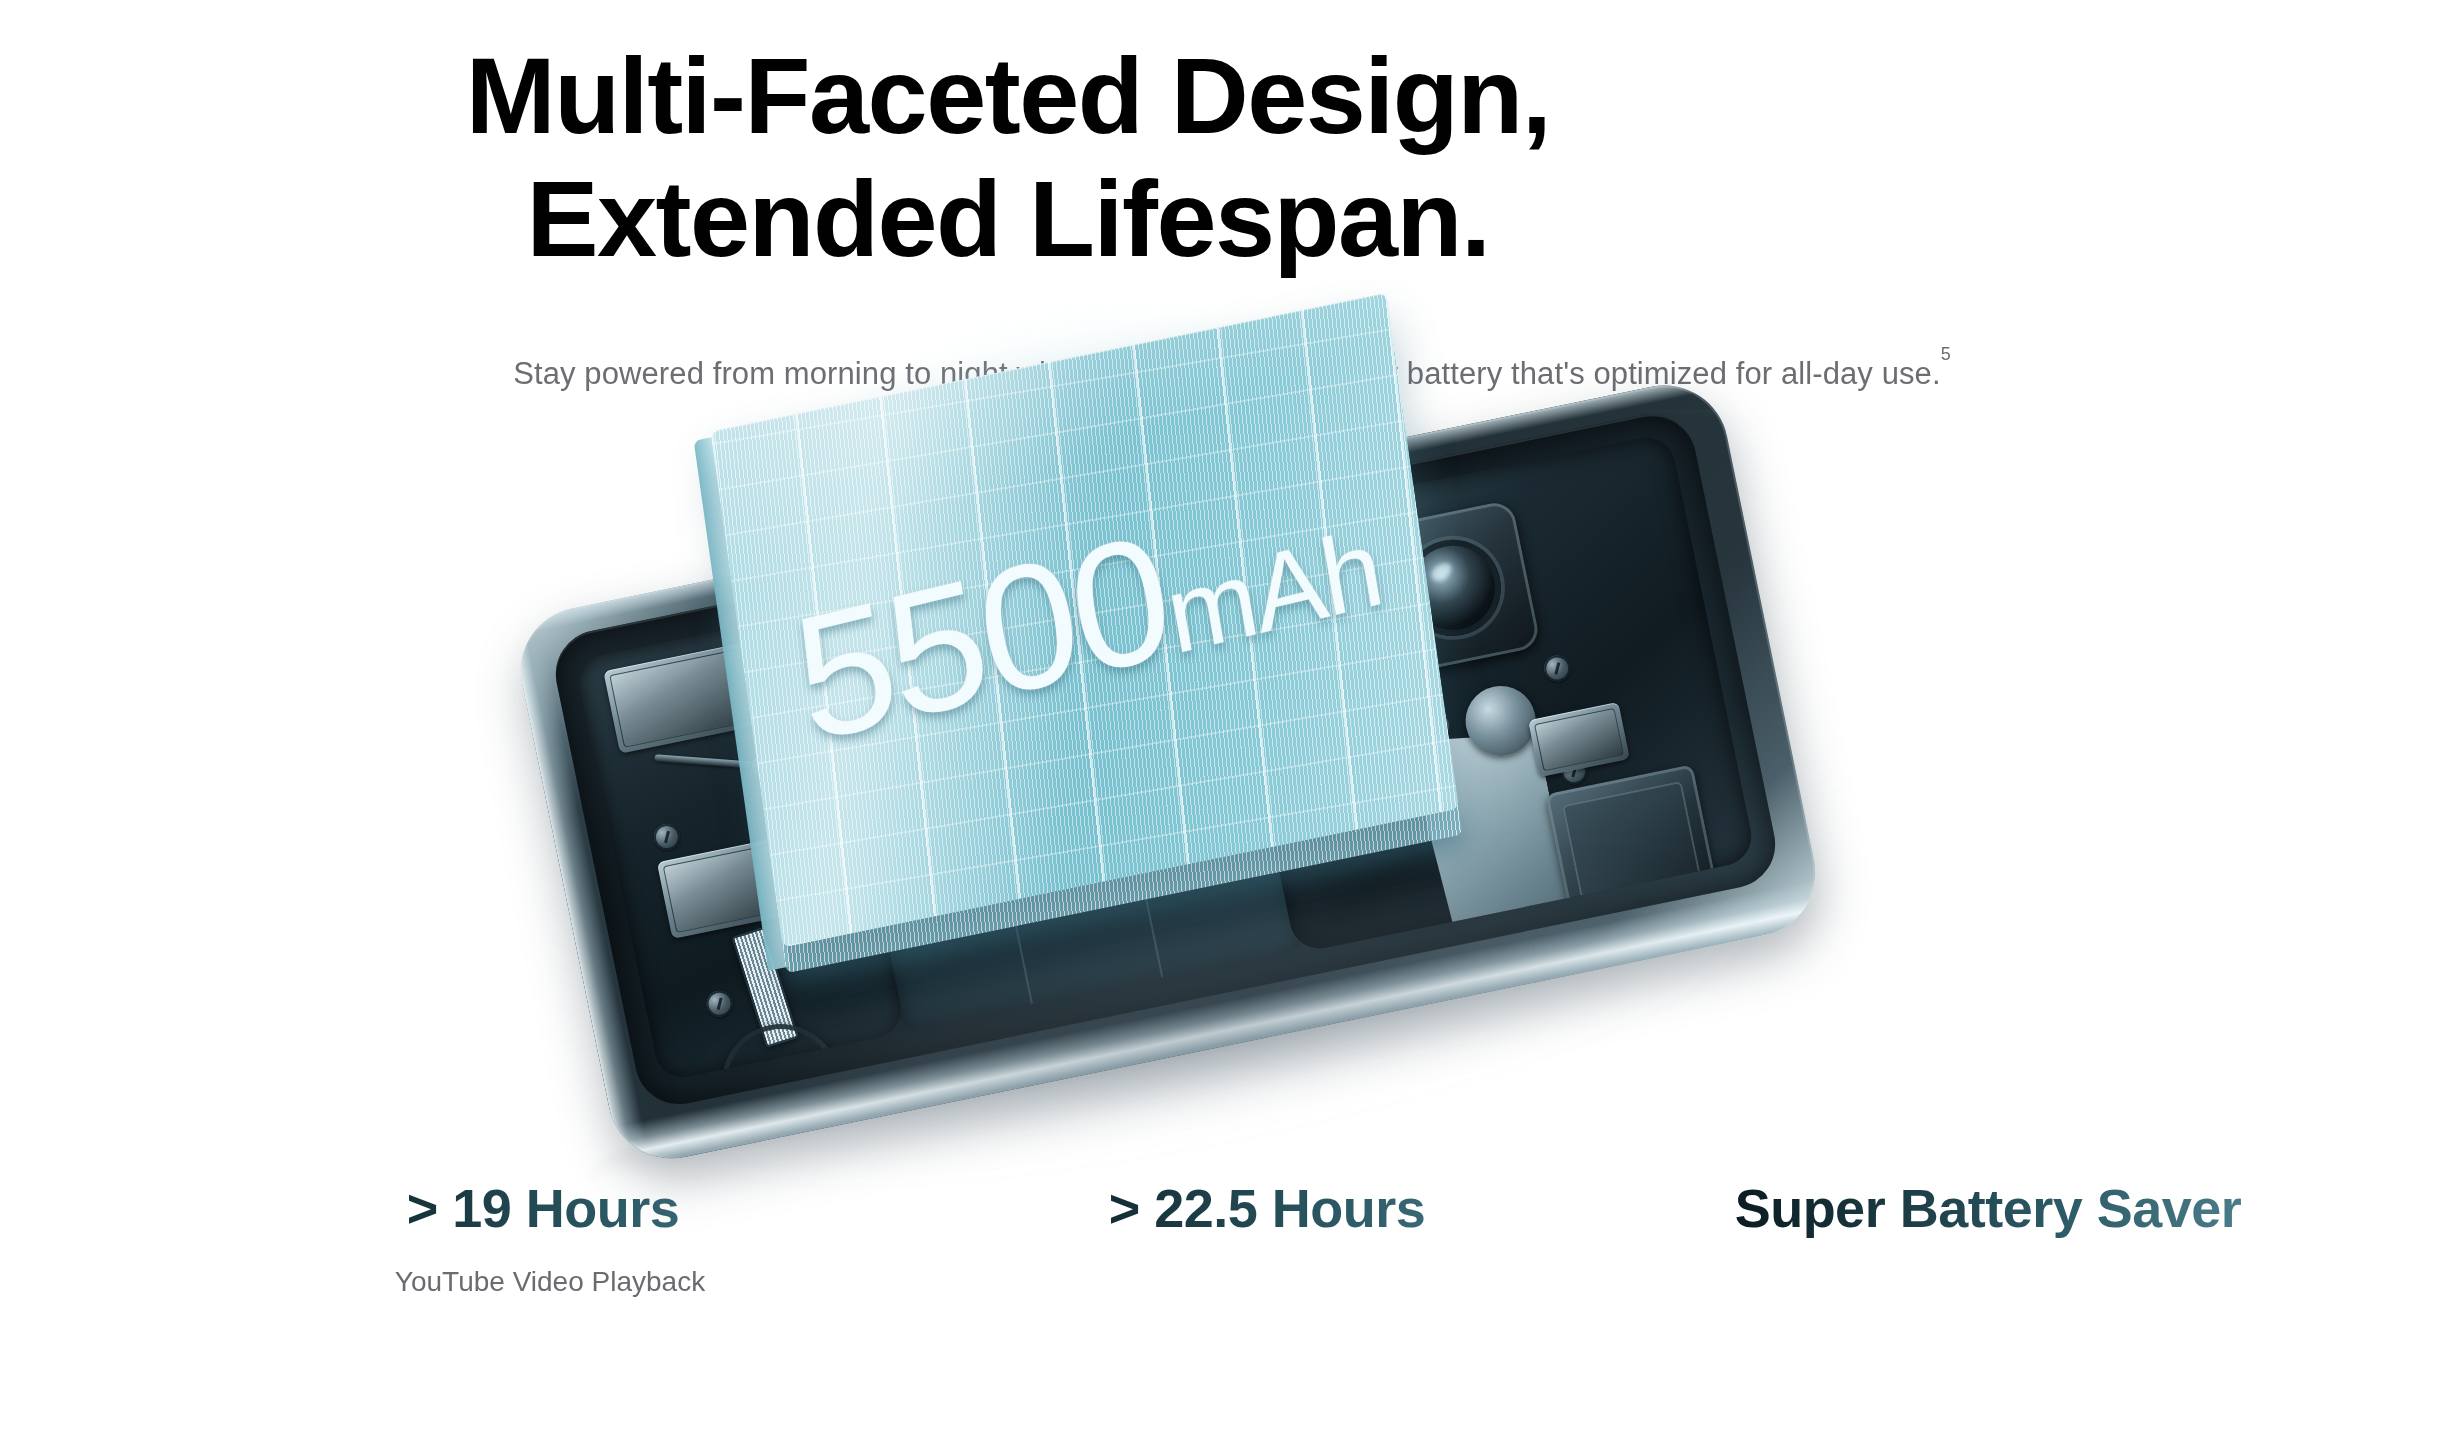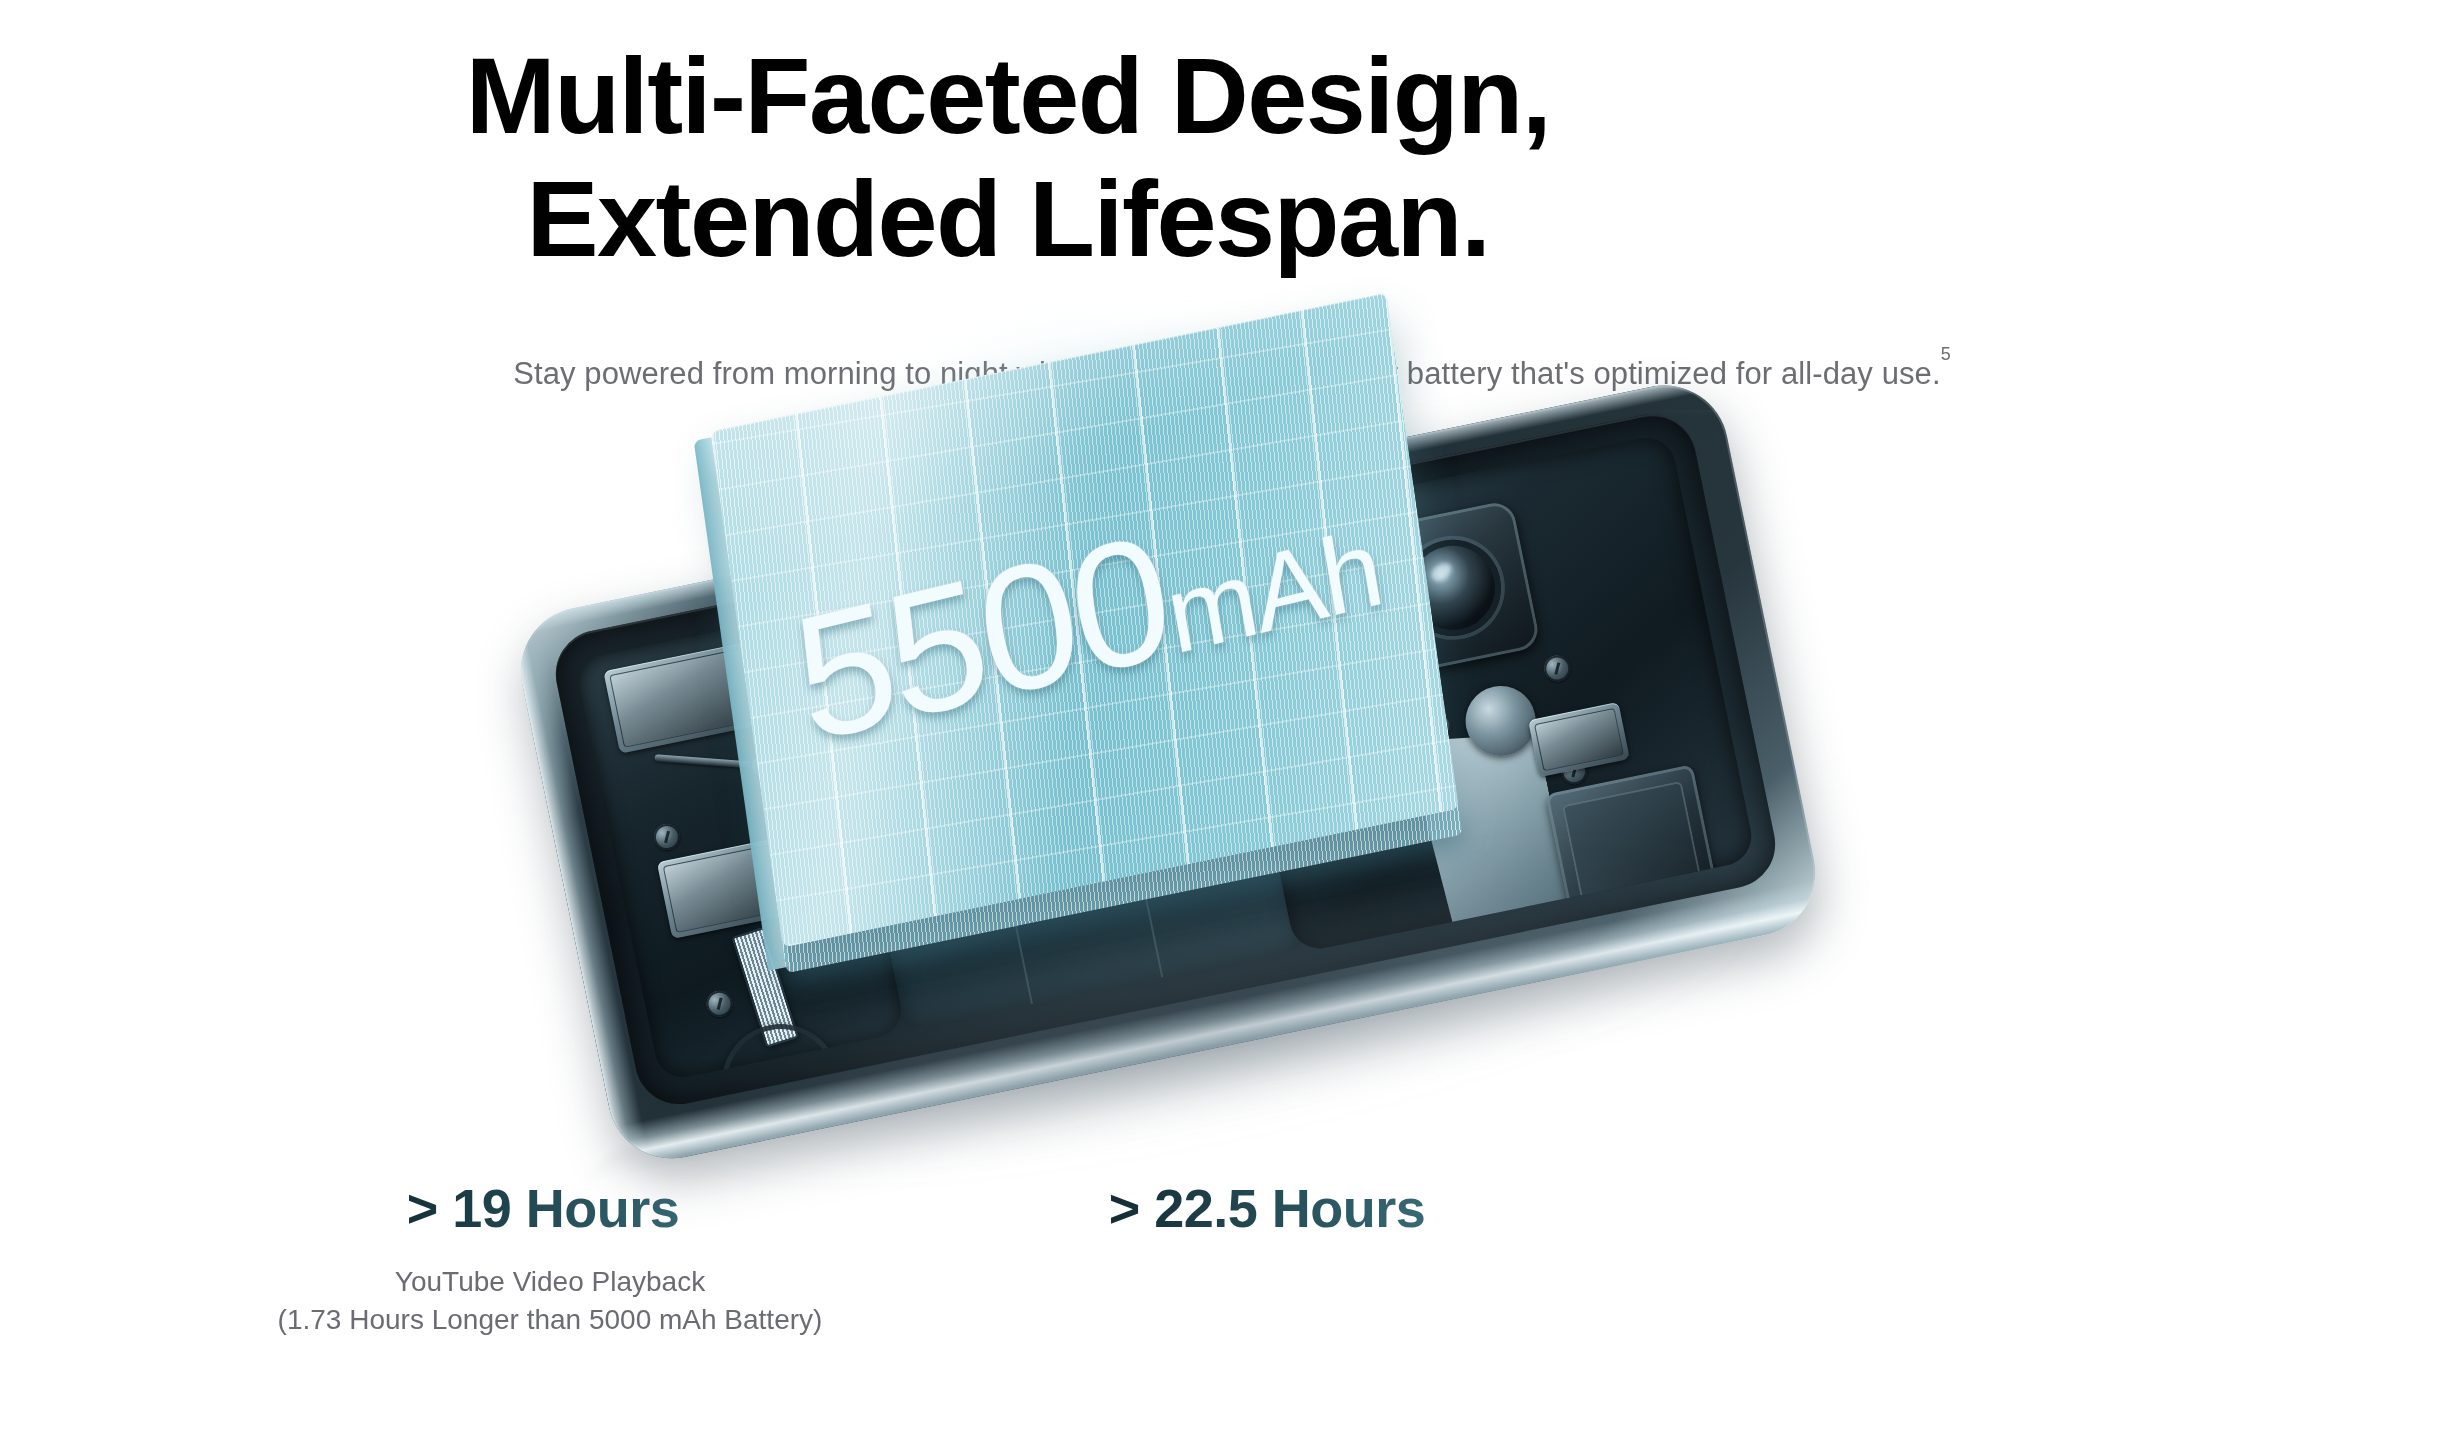--- a/index.html
+++ b/index.html
@@ -464,26 +464,26 @@
     </div>
 
     <div class="hero-vignette"></div>
   </div>
 
   <div class="stats">
 
     <div class="stat stat-1">
       <div class="stat-title"><span>&gt; 19 Hours</span><sup>6</sup></div>
       <div class="stat-sub">YouTube Video Playback</div>
-      <div class="stat-note">(1.73 Hours Longer than 5000 mAh Battery)</div>
     </div>
 
     <div class="stat stat-2">
       <div class="stat-title"><span>&gt; 22.5 Hours</span><sup>6</sup></div>
     </div>
 
     <div class="stat stat-3">
+      <div class="stat-title"><span>Super Battery Saver</span><sup></sup></div>
       <div class="stat-note"></div>
     </div>
 
   </div>
 
 </div>
 
 </body></html>

